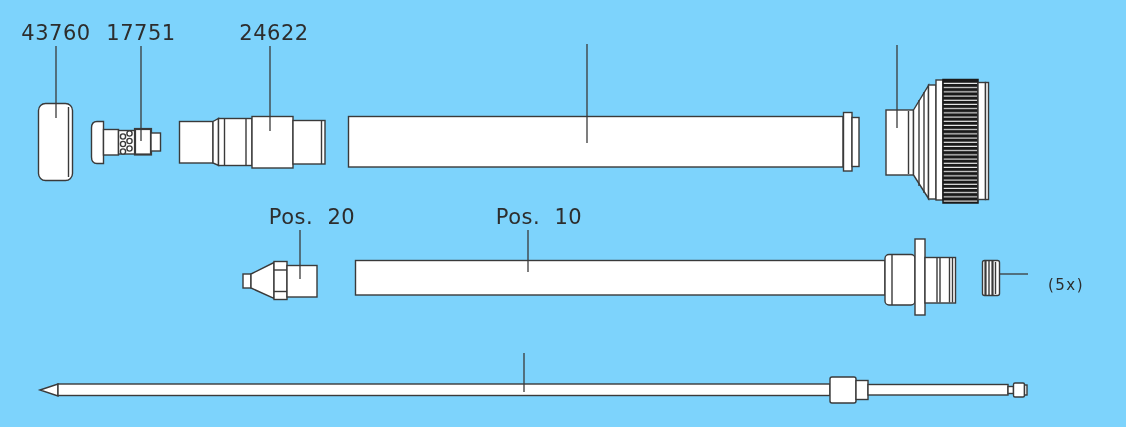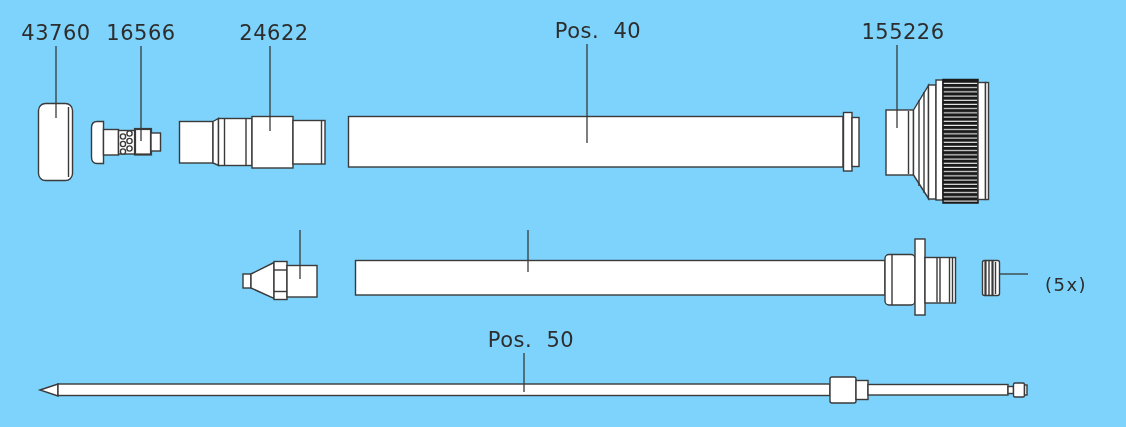--- a/index.html
+++ b/index.html
@@ -14,21 +14,21 @@
   .lbl{
     position:absolute;
     transform:translateX(-50%);
     font-size:21px;
     line-height:24px;
     color:#2d2d2d;
     letter-spacing:0.5px;
     white-space:nowrap;
   }
   .lbl.pos{word-spacing:7px;}
-  .lbl.small{font-size:18px;line-height:18px;letter-spacing:1.5px;}
+  .lbl.small{font-size:15px;line-height:18px;letter-spacing:1.5px;}
 </style>
 </head>
 <body>
 
 <div id="stage">
 
   <svg id="drawing" width="1126" height="427" viewBox="0 0 1126 427" xmlns="http://www.w3.org/2000/svg">
     <defs>
       <pattern id="knurl" width="6" height="4.2" patternUnits="userSpaceOnUse">
         <rect width="6" height="4.2" fill="#1a1a1a"></rect>
@@ -136,27 +136,26 @@
         <line x1="300" y1="230" x2="300" y2="279"></line>
         <line x1="528" y1="230" x2="528" y2="272"></line>
         <line x1="999" y1="274" x2="1028" y2="274"></line>
         <line x1="524" y1="353" x2="524" y2="392"></line>
       </g>
     </g>
   </svg>
 
   <div class="lbl" style="left:56px;top:21px">43760</div>
 
-  <div class="lbl" style="left:141px;top:21px">16566</div>
+  <div class="lbl" style="left:141px;top:21px">17751</div>
 
   <div class="lbl" style="left:274px;top:21px">24622</div>
 
-  <div class="lbl pos" style="left:598px;top:19px">Pos. 40</div>
-
-  <div class="lbl" style="left:903px;top:20px">155226</div>
 
 
+  <div class="lbl pos" style="left:312px;top:205px">Pos. 20</div>
+
+  <div class="lbl pos" style="left:539px;top:205px">Pos. 10</div>
 
 
   <div class="lbl small" style="left:1066px;top:276px">(5x)</div>
 
-  <div class="lbl pos" style="left:531px;top:328px">Pos. 50</div>
 </div>
 
 </body></html>

